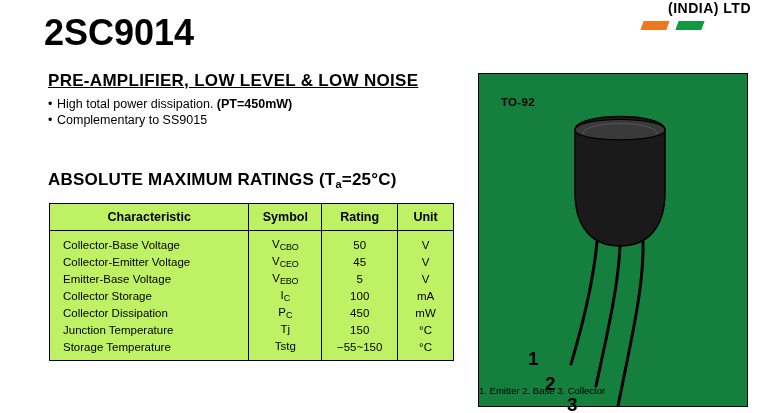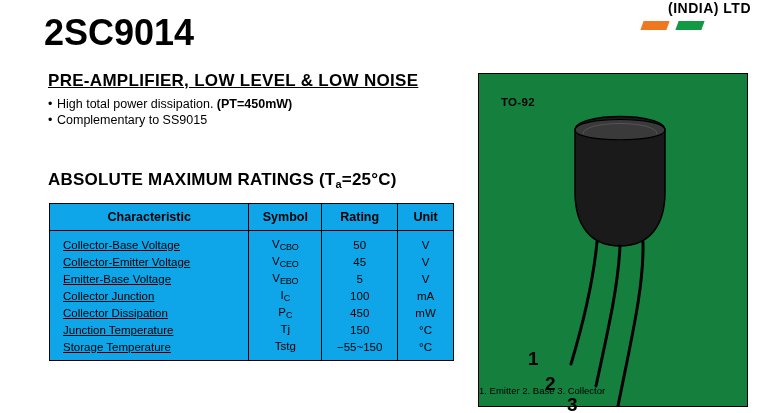--- a/index.html
+++ b/index.html
@@ -97,42 +97,41 @@
     letter-spacing: 0.2px;
   }
 
   
   table.ratings {
     position: absolute;
     left: 49px;
     top: 203px;
     border-collapse: collapse;
     width: 405px;
-    background: #0ea5e9;
+    background: #bef264;
   }
   table.ratings th, table.ratings td {
     border: 1px solid #000;
     padding: 0;
   }
   table.ratings thead th {
     height: 26px;
     font-size: 12.5px;
     font-weight: 700;
     text-align: center;
   }
   table.ratings tbody td {
     height: 17px;
     font-size: 11.5px;
     text-align: center;
     vertical-align: middle;
   }
   table.ratings tbody td.char {
     text-align: left;
     padding-left: 13px;
-    text-decoration: underline;
   }
   table.ratings tbody tr td {
     border-left: 1px solid #000;
     border-right: 1px solid #000;
     border-top: none;
     border-bottom: none;
   }
   table.ratings tbody tr:first-child td {
     padding-top: 5px;
   }
@@ -243,21 +242,21 @@
         <td>45</td>
         <td>V</td>
       </tr>
       <tr>
         <td class="char">Emitter-Base Voltage</td>
         <td><span>V</span><span class="sub">EBO</span></td>
         <td>5</td>
         <td>V</td>
       </tr>
       <tr>
-        <td class="char">Collector Junction</td>
+        <td class="char">Collector Storage</td>
         <td><span>I</span><span class="sub">C</span></td>
         <td>100</td>
         <td>mA</td>
       </tr>
       <tr>
         <td class="char">Collector Dissipation</td>
         <td><span>P</span><span class="sub">C</span></td>
         <td>450</td>
         <td>mW</td>
       </tr>

